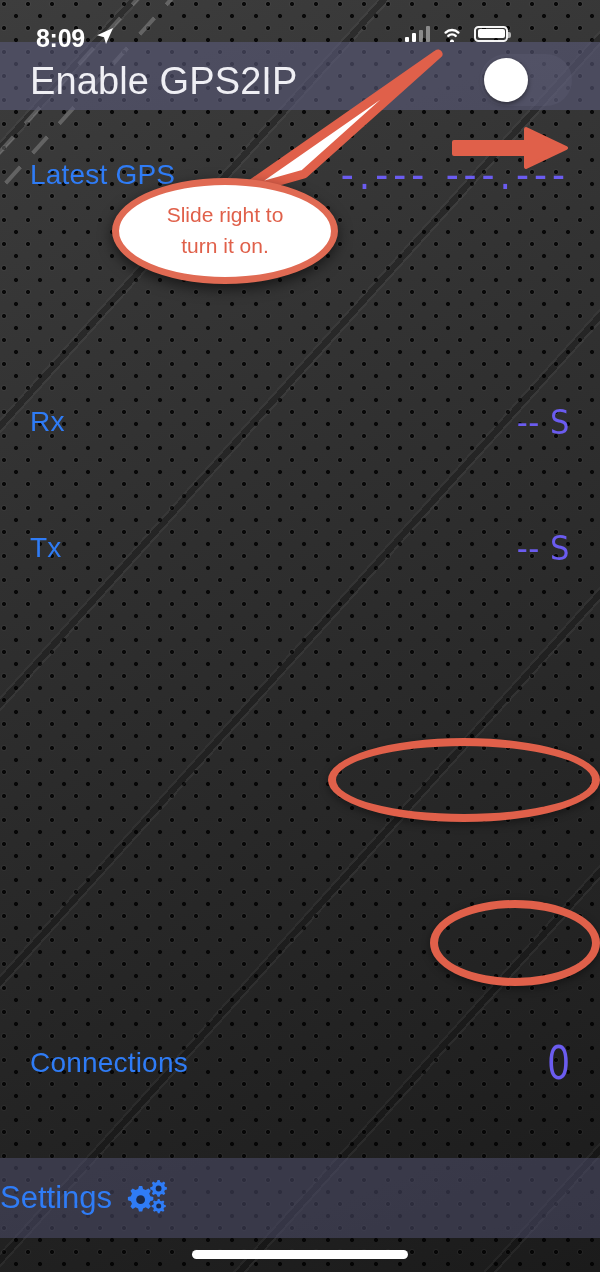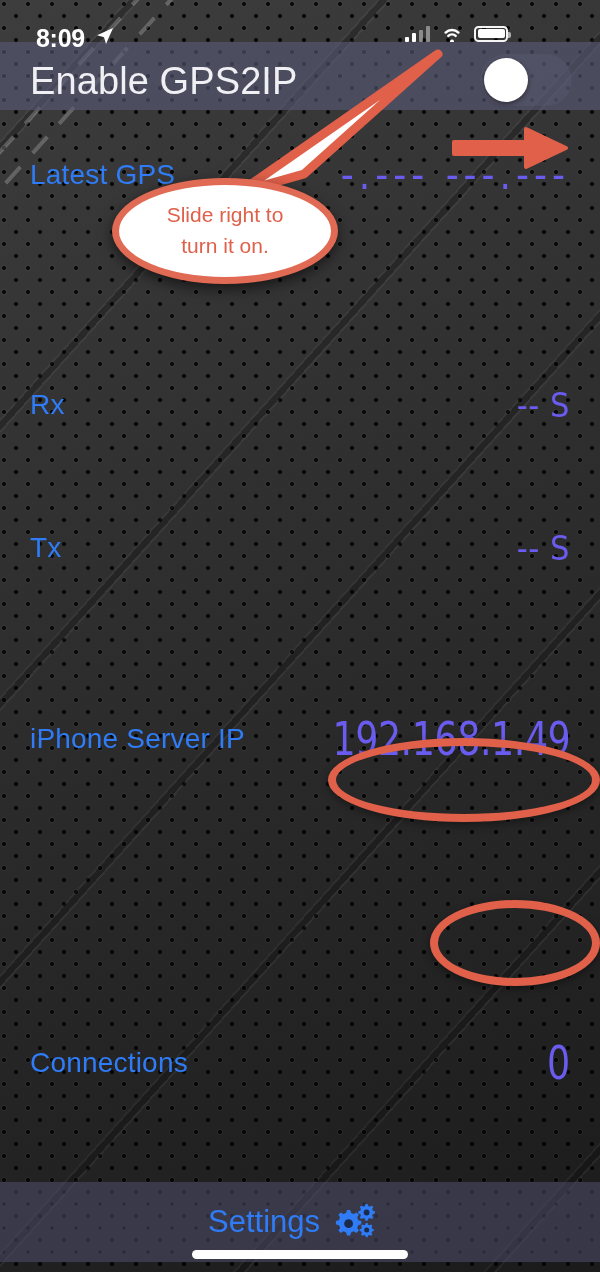--- a/index.html
+++ b/index.html
@@ -240,24 +240,23 @@
 
   
   .bottombar {
     position: absolute;
     left: 0; top: 1158px;
     width: 600px; height: 80px;
     background: rgba(78,78,108,0.55);
     z-index: 5;
     display: flex;
     align-items: center;
-    justify-content: center;
+    justify-content: flex-start;
     padding-right: 16px;
     gap: 12px;
-    margin-top: 24px;
   }
   .bottombar .settings-label {
     font-size: 31px;
     color: #2f7cf6;
   }
   .home-indicator {
     position: absolute;
     left: 50%;
     transform: translateX(-50%);
     bottom: 13px;
@@ -305,34 +304,30 @@
     <div class="toggle">
       <div class="knob"></div>
     </div>
   </div>
 
   <div class="row" id="row-gps" style="top:152px">
     <span class="label">Latest GPS</span>
     <span class="value mono">-.--- ---.---</span>
   </div>
 
-  <div class="row" style="top:385px">
+  <div class="row" style="top:402px">
     <span class="label">Rx</span>
     <span class="value">-- S</span>
   </div>
 
   <div class="row" style="top:528px">
     <span class="label">Tx</span>
     <span class="value">-- S</span>
   </div>
 
-  <div class="row" style="top:712px">
-    <span class="label">iPhone Server IP</span>
-    <span class="value big">192.168.1.49</span>
-  </div>
 
 
   <div class="row" style="top:1036px">
     <span class="label">Connections</span>
     <span class="value big">0</span>
   </div>
 
   <div class="ellipse" id="ellipse-ip"></div>
   <div class="ellipse" id="ellipse-port"></div>
 

